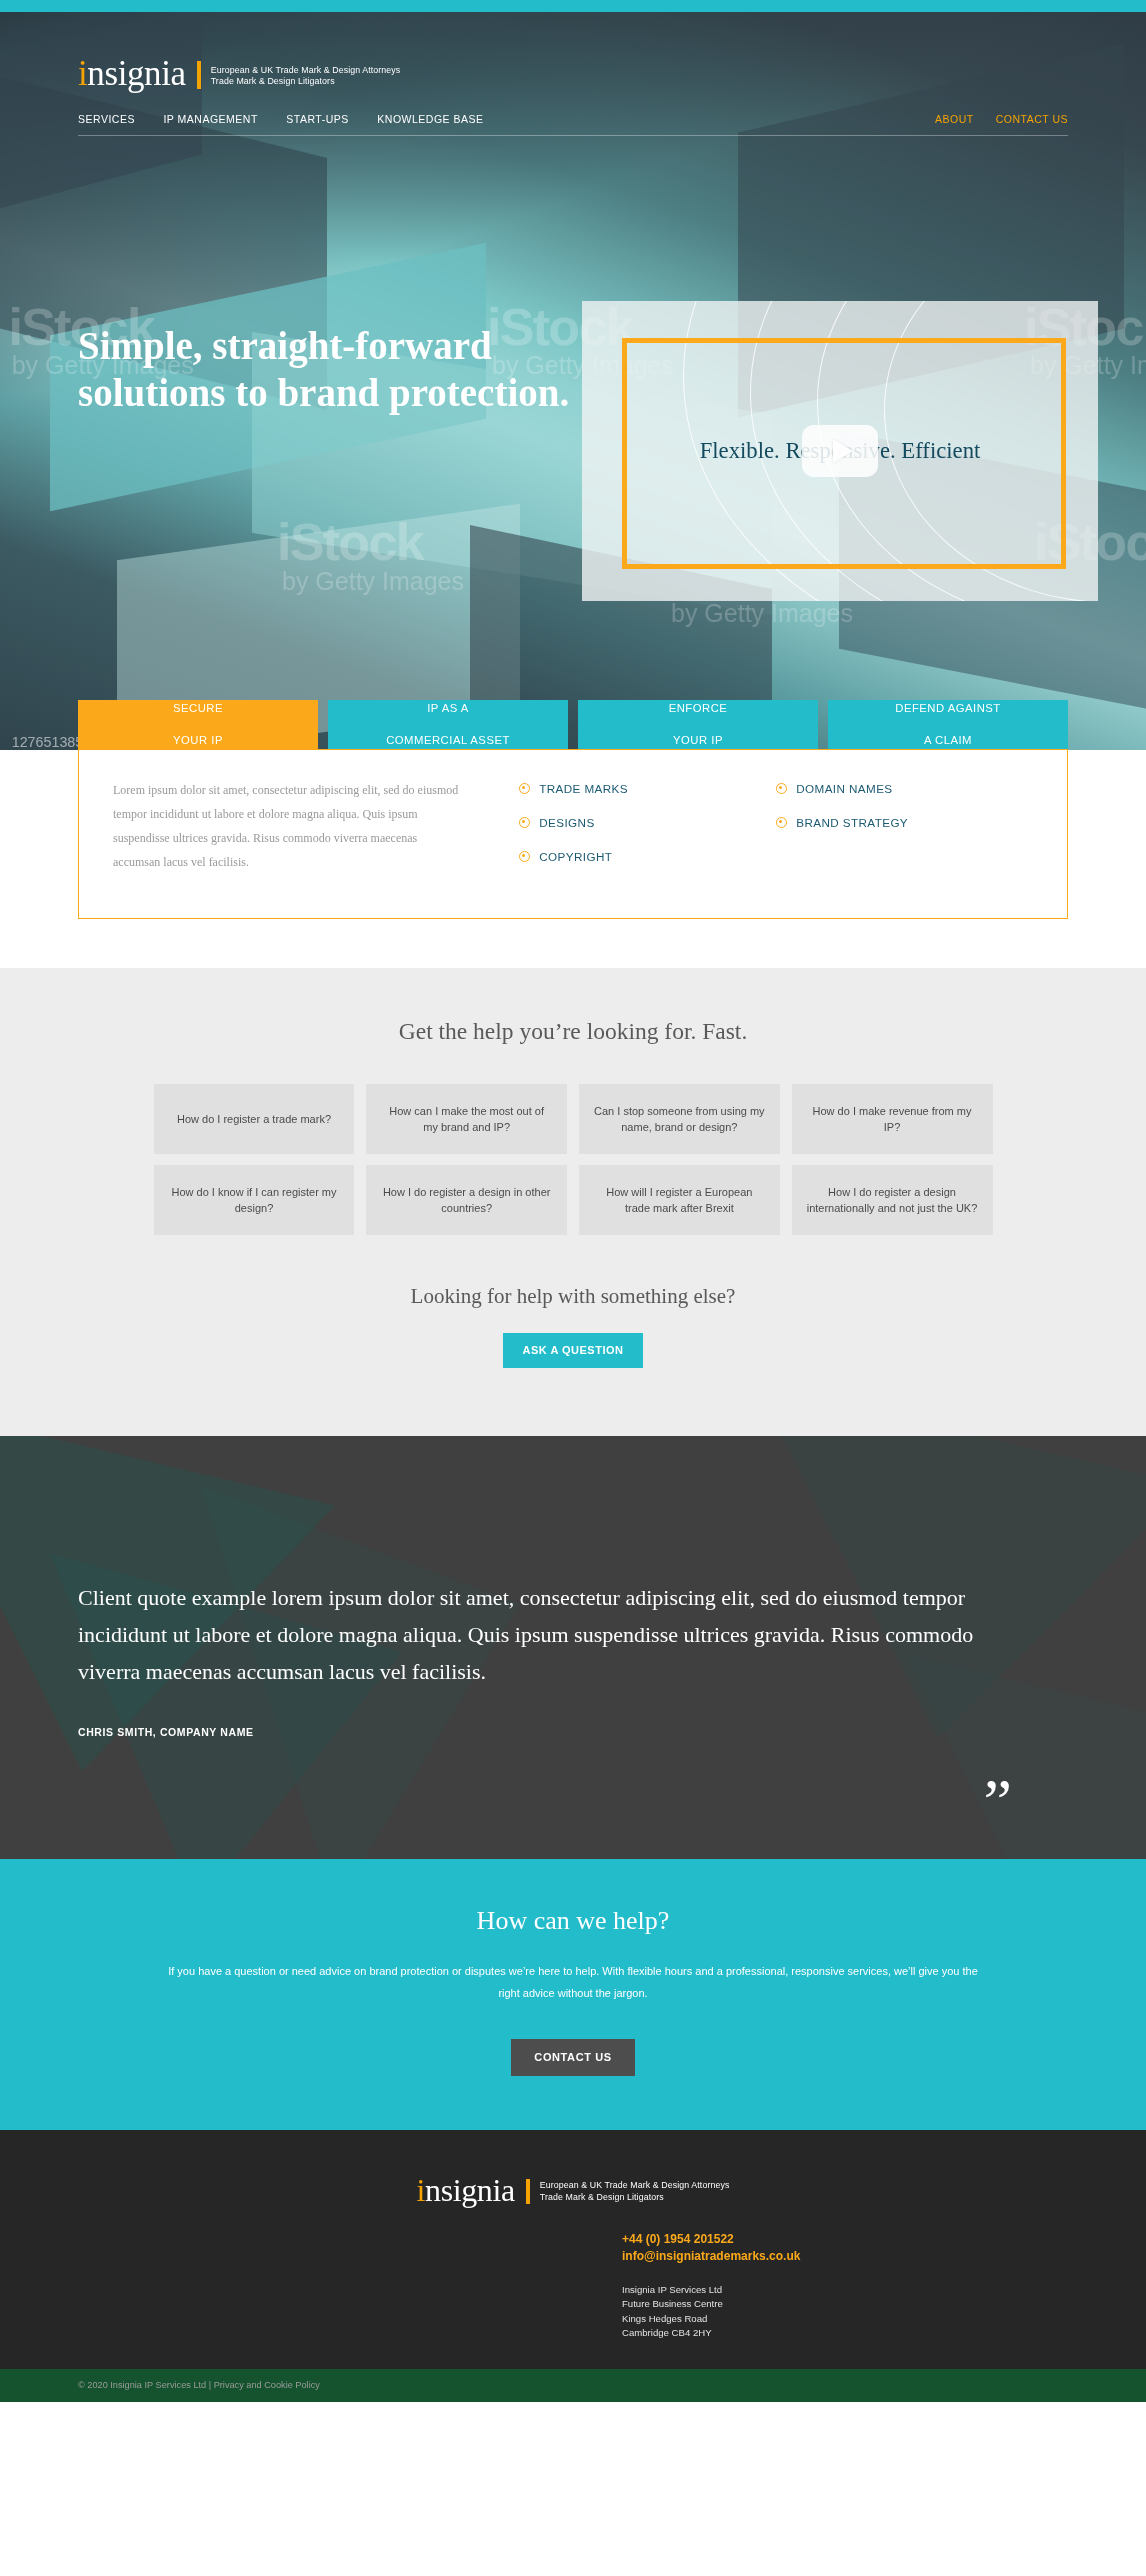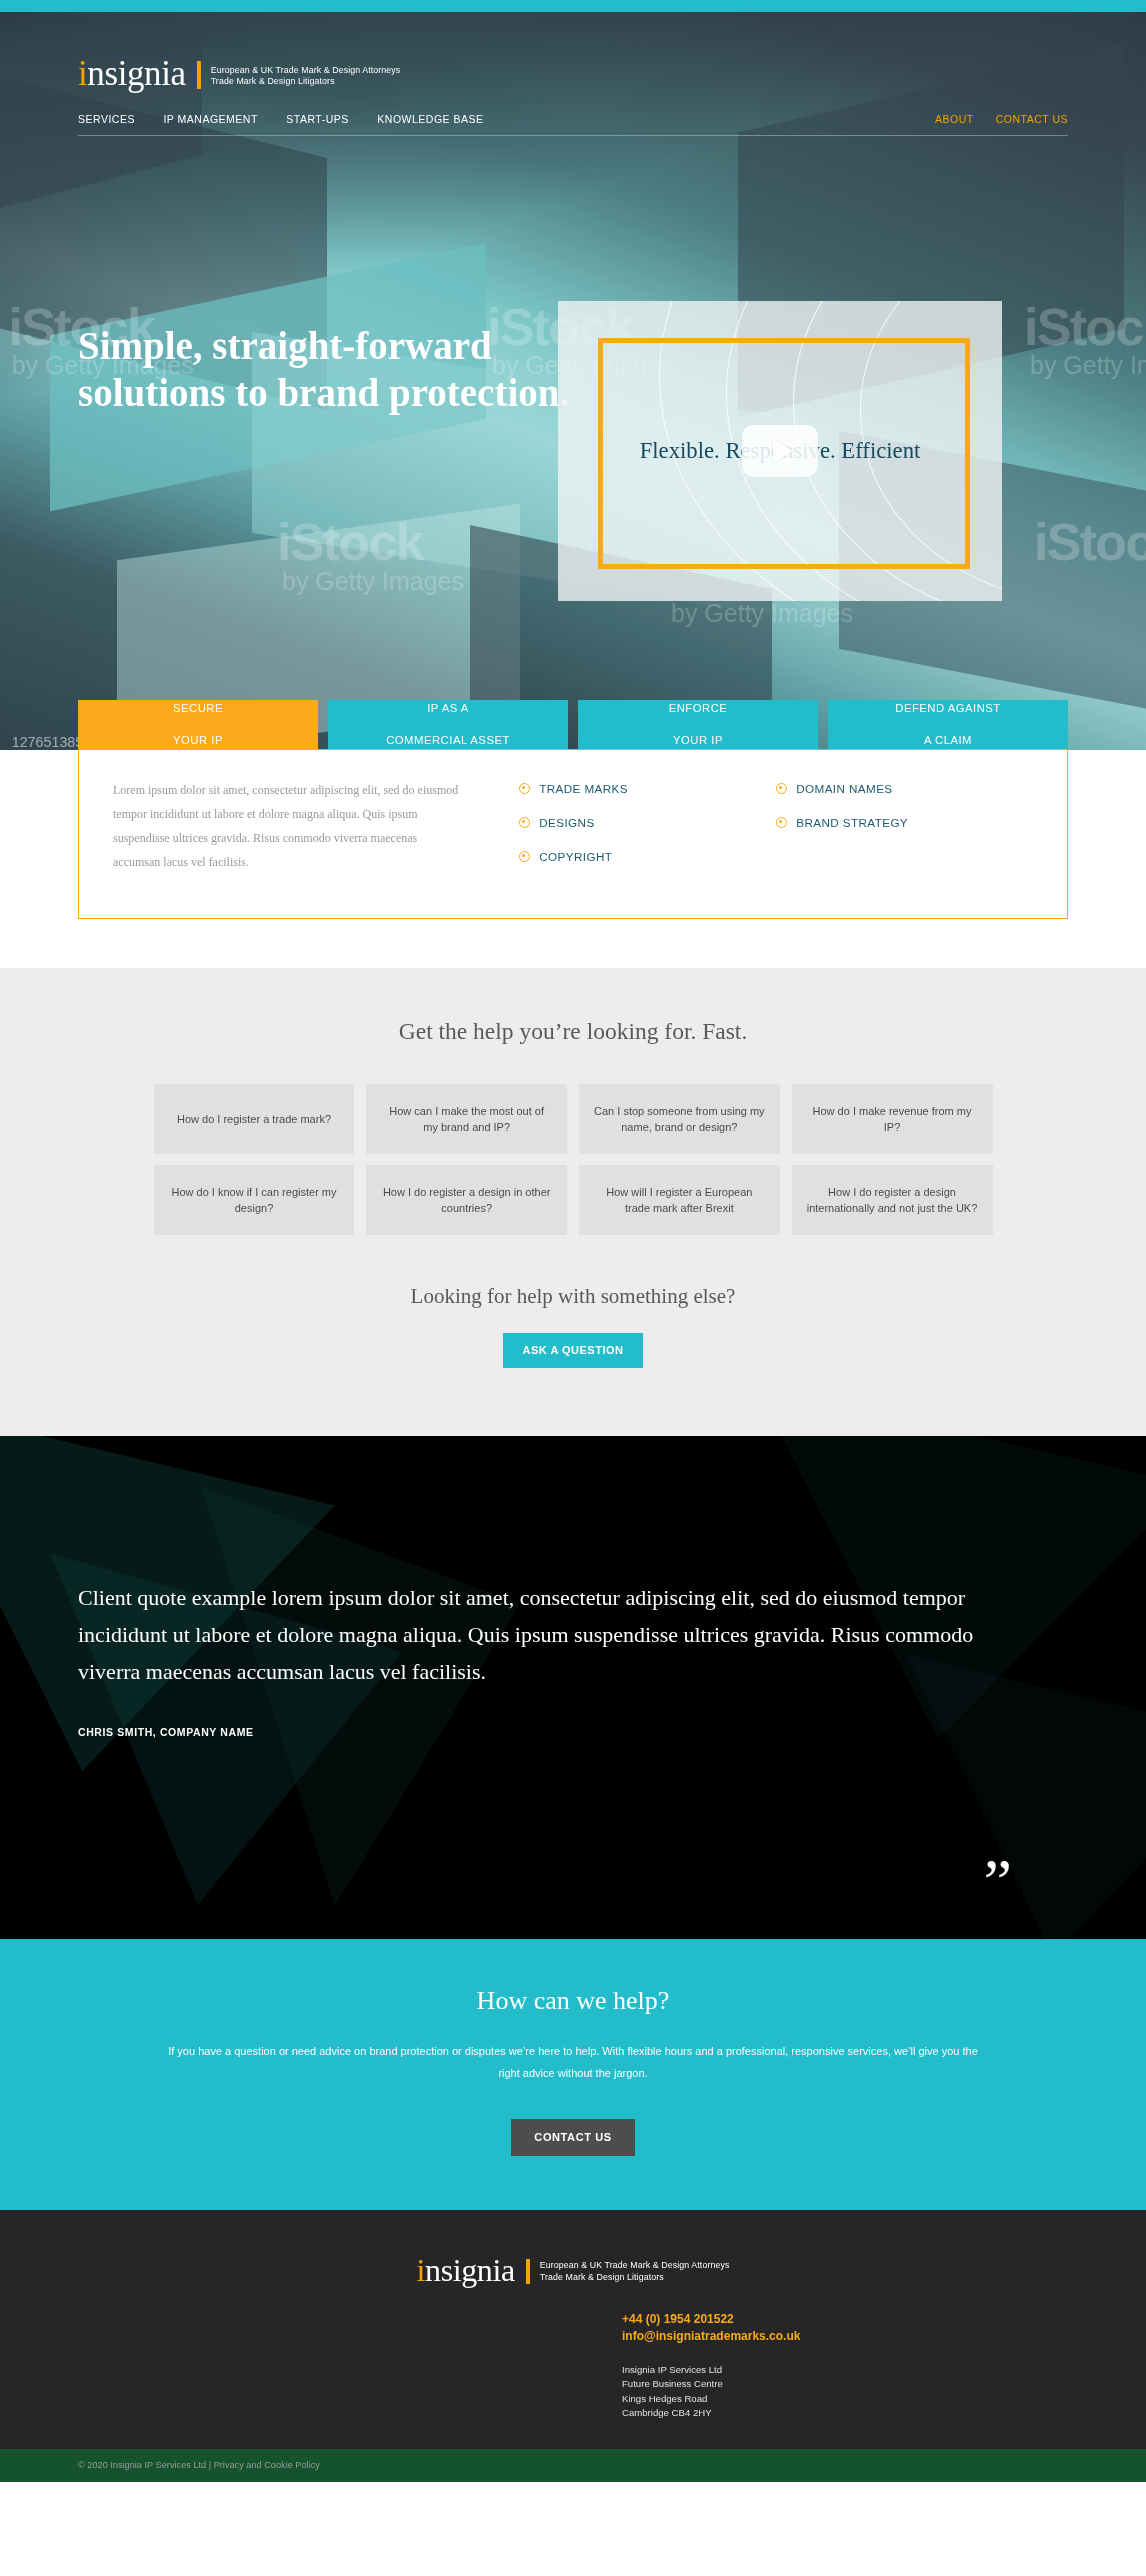--- a/index.html
+++ b/index.html
@@ -90,22 +90,22 @@
     font-family: "Liberation Serif", serif;
     font-size: 39px;
     line-height: 1.22;
     color: #ffffff;
     z-index: 12;
   }
 
   
   .video-card {
     position: absolute;
-    left: 558px; top: 289px;
-    width: 444px; height: 300px;
+    left: 582px; top: 289px;
+    width: 516px; height: 300px;
     background: rgba(240,242,243,0.80);
     z-index: 12;
     overflow: hidden;
   }
   .video-card .swoosh {
     position: absolute; border: 1.7px solid rgba(255,255,255,0.85);
     border-radius: 50%;
   }
   .sw1 { width: 755px; height: 587px; left: 101px; top: -218px; }
   .sw2 { width: 654px; height: 520px; left: 168px; top: -168px; }
@@ -234,22 +234,22 @@
     border: none;
     font-family: "Liberation Sans", sans-serif;
     font-weight: 700; font-size: 11px; letter-spacing: 0.5px;
     padding: 11.7px 20px;
     cursor: pointer;
   }
 
   
   .quote {
     position: relative;
-    background: #000000;
-    height: 503px;
+    background: #404040;
+    height: 423px;
     overflow: hidden;
   }
   .quote .poly {
     position: absolute;
     background: rgba(22,96,88,0.55);
     clip-path: polygon(0 0, 100% 28%, 42% 100%);
   }
   .quote-inner {
     position: relative; z-index: 5;
     width: 990px; margin: 0 auto;

